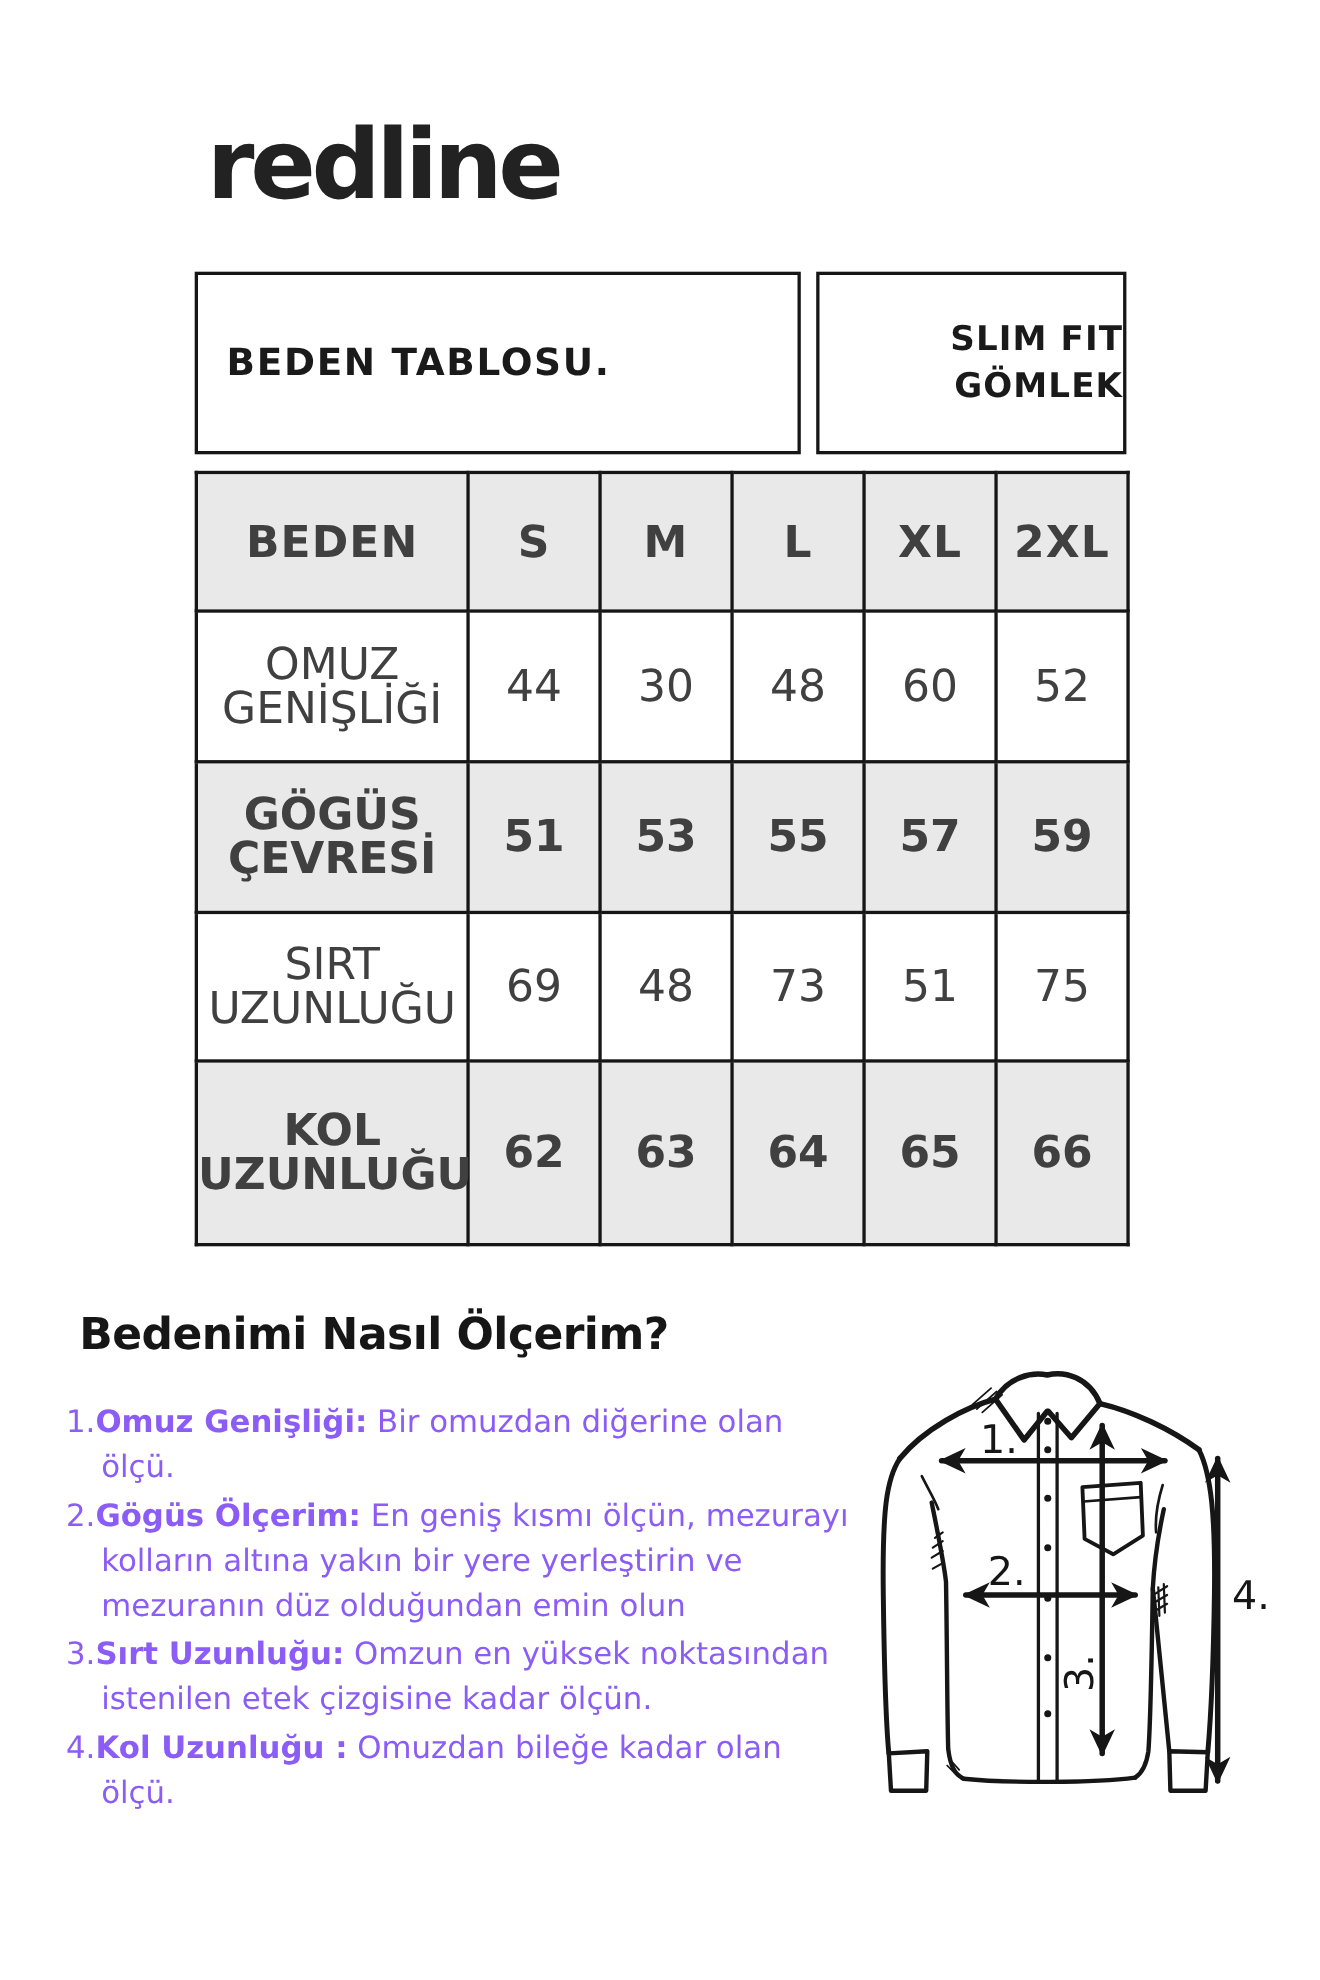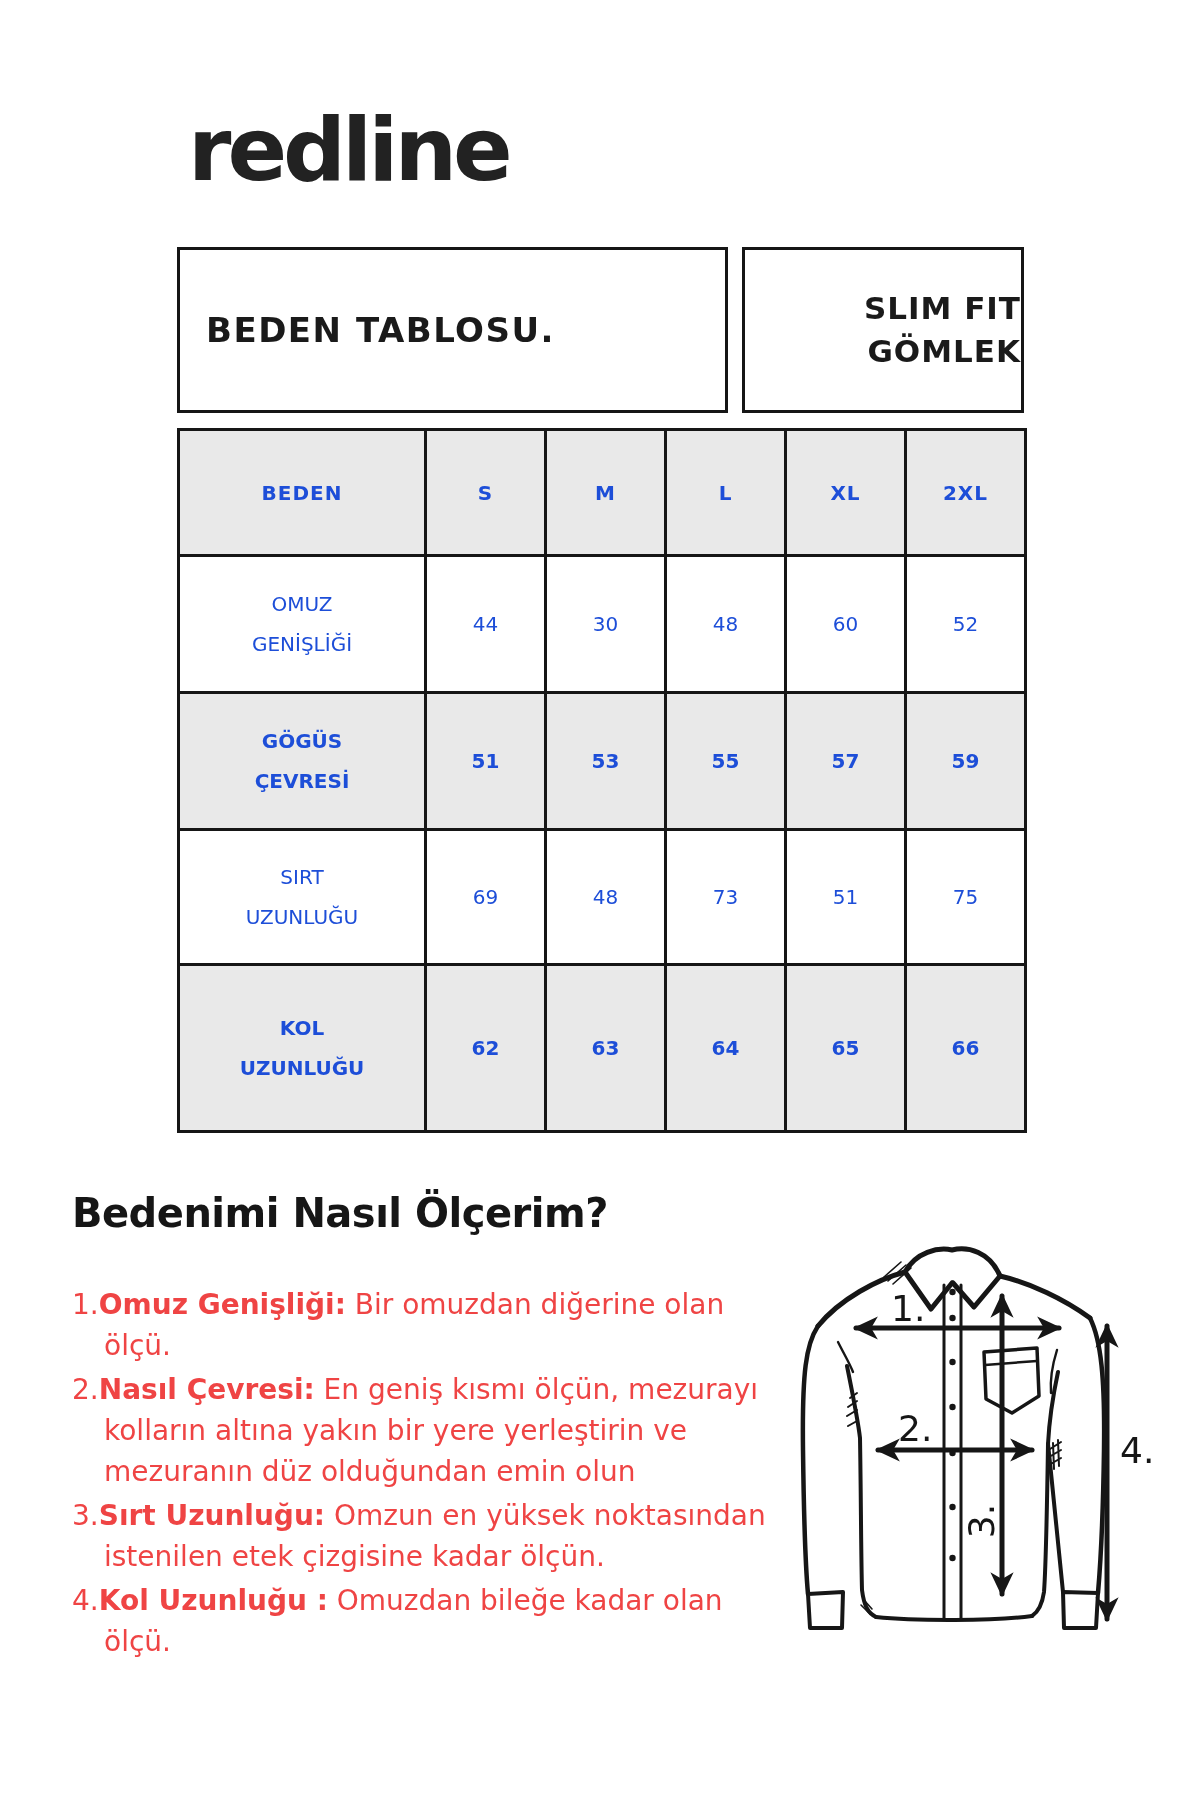--- a/index.html
+++ b/index.html
@@ -18,33 +18,33 @@
   .box-title .t{padding-left:26px;font-size:34px;font-weight:700;letter-spacing:1.5px;}
   .box-fit{left:742px;top:247px;width:282px;height:166px;display:flex;flex-direction:column;align-items:flex-end;justify-content:center;}
   .box-fit .t{font-size:31px;font-weight:700;letter-spacing:1px;line-height:43px;text-align:center;}
   
   table.size-table{
     position:absolute;left:177px;top:428px;border-collapse:collapse;table-layout:fixed;
     width:847px;
   }
   table.size-table td,table.size-table th{
     border:3px solid #161616;text-align:center;vertical-align:middle;
-    font-size:20px;color:#1d4ed8;white-space:pre-line;line-height:40px;padding:0;
+    font-size:40px;color:#404040;white-space:pre-line;line-height:40px;padding:0;
   }
   table.size-table tr.shaded td,table.size-table tr.shaded th{background:var(--shade,#e9e9e9);}
   table.size-table tr.bold td,table.size-table tr.bold th{font-weight:700;}
   table.size-table tr.regular td,table.size-table tr.regular th{font-weight:400;}
   table.size-table th{font-weight:700;letter-spacing:1px;}
   
   .guide-heading{
     position:absolute;left:72px;top:1190px;font-size:40px;font-weight:700;letter-spacing:-0.5px;color:#161616;
   }
   ol.guide-list{
-    position:absolute;left:60px;top:1272px;width:724px;margin:12px;padding:0;list-style:none;
-    font-size:28px;line-height:41px;color:#ef4444;
+    position:absolute;left:60px;top:1272px;width:724px;margin:0;padding:0;list-style:none;
+    font-size:28px;line-height:41px;color:#8b5cf6;
   }
   ol.guide-list li{padding-left:32px;text-indent:-32px;margin:0 0 3px 0;}
   ol.guide-list .num{font-weight:400;}
   ol.guide-list .lbl{font-weight:700;}
   ol.guide-list .txt{font-weight:400;white-space:pre-line;}
   
   .diagram{position:absolute;left:680px;top:1238px;width:480px;height:404px;}
   .diagram text{font-family:"DejaVu Sans","Liberation Sans",sans-serif;}
 </style>
 </head>
@@ -118,21 +118,21 @@
           <td>66</td>
         </tr>
       </tbody>
   </table>
 
   <div class="guide-heading">Bedenimi Nasıl Ölçerim?</div>
 
   <ol class="guide-list">
       <li><span class="num">1.</span><span class="lbl">Omuz Genişliği:</span><span class="txt"> Bir omuzdan diğerine olan
 ölçü.</span></li>
-      <li><span class="num">2.</span><span class="lbl">Nasıl Çevresi:</span><span class="txt"> En geniş kısmı ölçün, mezurayı
+      <li><span class="num">2.</span><span class="lbl">Gögüs Ölçerim:</span><span class="txt"> En geniş kısmı ölçün, mezurayı
 kolların altına yakın bir yere yerleştirin ve
 mezuranın düz olduğundan emin olun</span></li>
       <li><span class="num">3.</span><span class="lbl">Sırt Uzunluğu:</span><span class="txt"> Omzun en yüksek noktasından
 istenilen etek çizgisine kadar ölçün.</span></li>
       <li><span class="num">4.</span><span class="lbl">Kol Uzunluğu :</span><span class="txt"> Omuzdan bileğe kadar olan
 ölçü.</span></li>
     </ol>
 
   <svg class="diagram" viewBox="680 1238 480 404" xmlns="http://www.w3.org/2000/svg">
     <defs>

